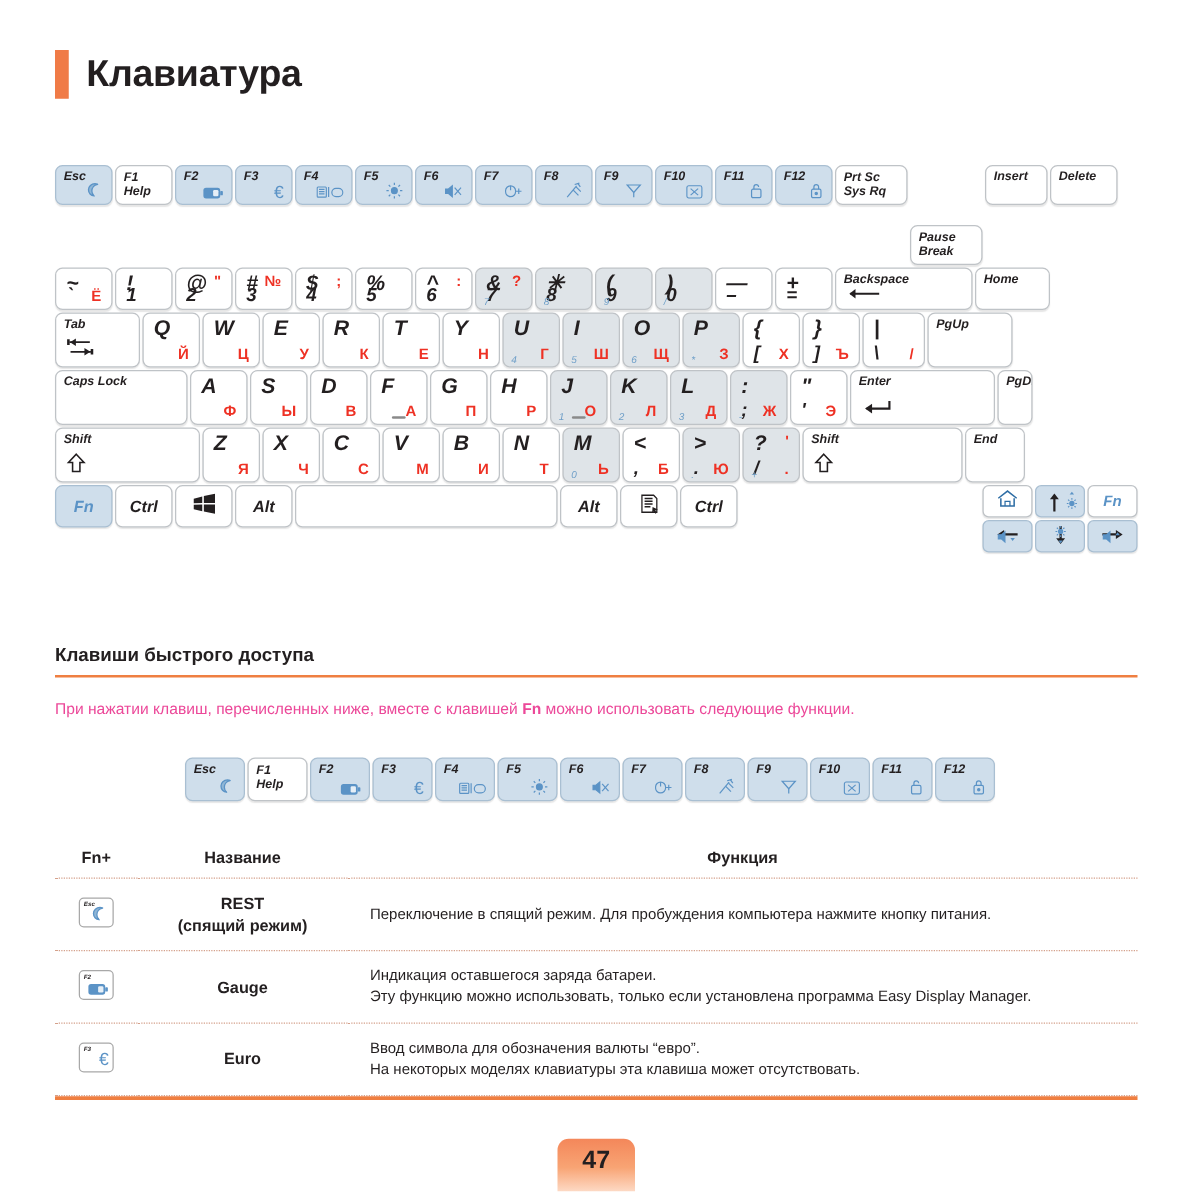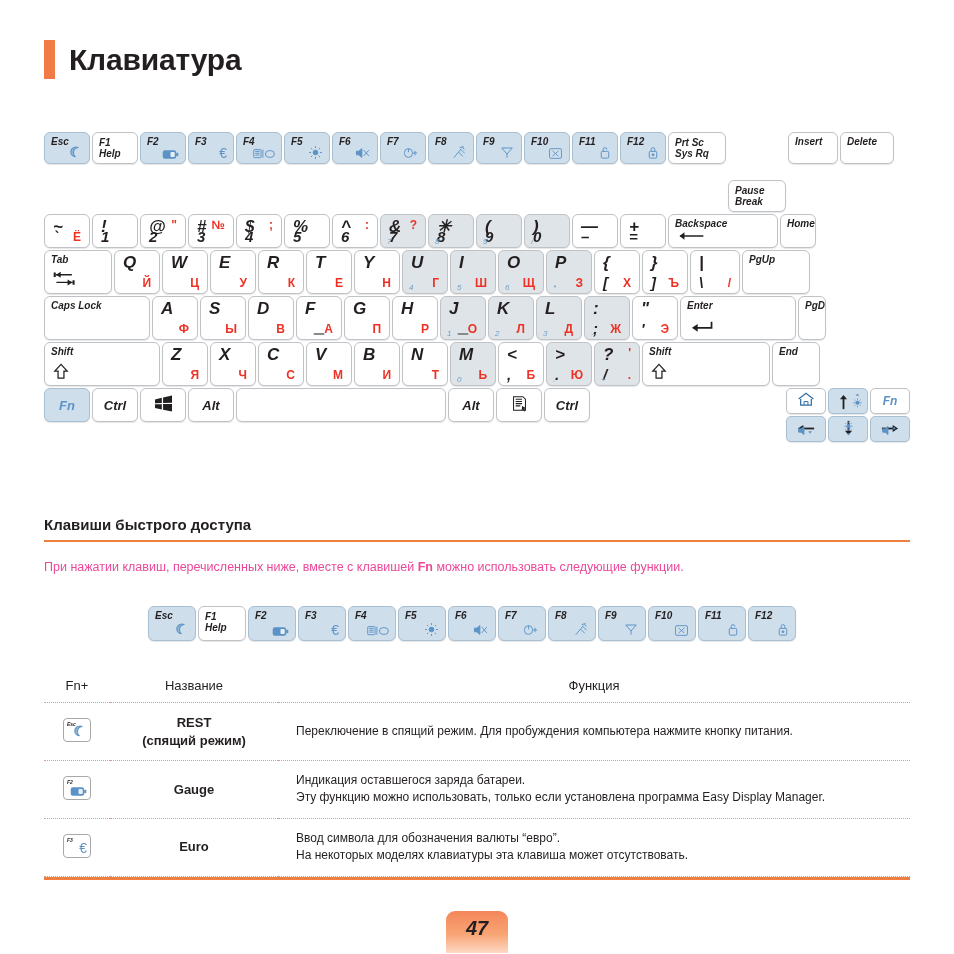--- a/index.html
+++ b/index.html
@@ -254,21 +254,21 @@
   .tbl {
     position: absolute;
     left: 44px;
     top: 678px;
     width: 866px;
     border-collapse: collapse;
     font-size: 12px;
   }
   .tbl th {
     font-size: 13px;
-    font-weight: normal;
+    font-weight: bold;
     color: #231f20;
     padding: 0 0 9px 0;
     text-align: center;
     vertical-align: bottom;
   }
   .tbl th.c1 { width: 66px; }
   .tbl th.c2 { width: 168px; }
   .tbl th.c3 { text-align: center; }
   .tbl thead tr { border-bottom: 1px dotted #d4a08a; }
   .tbl tbody tr { border-bottom: 1px dotted #d4a08a; }
@@ -334,21 +334,20 @@
     border-radius: 9px 9px 0 0;
     background: linear-gradient(180deg, #f4875a 0%, #f8a474 55%, #fdd9c4 100%);
     color: #231f20;
     font-size: 20px;
     font-weight: bold;
     display: flex;
     align-items: center;
     justify-content: center;
     padding-bottom: 8px;
     box-sizing: border-box;
-    font-style: italic;
   }
 </style>
 </head>
 <body>
 
 <div class="page-head">
   <div class="title-bar"></div>
   <div class="page-title">Клавиатура</div>
 </div>
 
@@ -555,21 +554,21 @@
         <span class="lbl prim">+</span>
         <span class="lbl sec">=</span>
       </div>
       <div class="key  white" style="width: 110px;">
         <span class="lbl cap">Backspace</span>
         <span class="lbl bigarrow"><svg width="28" height="12" viewBox="0 0 34 12" fill="none" stroke="#231f20" stroke-width="1.8">
             <line x1="4" y1="6" x2="32" y2="6"></line>
             <path d="M9 1.5 L3 6 L9 10.5" fill="#231f20" stroke="none"></path>
           </svg></span>
       </div>
-      <div class="key  white" style="width: 36px;">
+      <div class="key  white" style="width: 60px;">
         <span class="lbl cap">Home</span>
       </div>
     </div>
   <div class="kb-row" id="row-q">
       <div class="key tall white" style="width: 68px;">
         <span class="lbl cap">Tab</span>
         <span class="lbl bigarrow"><svg width="24" height="18" viewBox="0 0 28 20" fill="none" stroke="#231f20" stroke-width="1.6">
             <line x1="3" y1="5" x2="22" y2="5"></line>
             <path d="M9 1.5 L3.5 5 L9 8.5" fill="#231f20" stroke="none"></path>
             <line x1="2" y1="2.4" x2="2" y2="7.6" stroke-width="2.4"></line>

